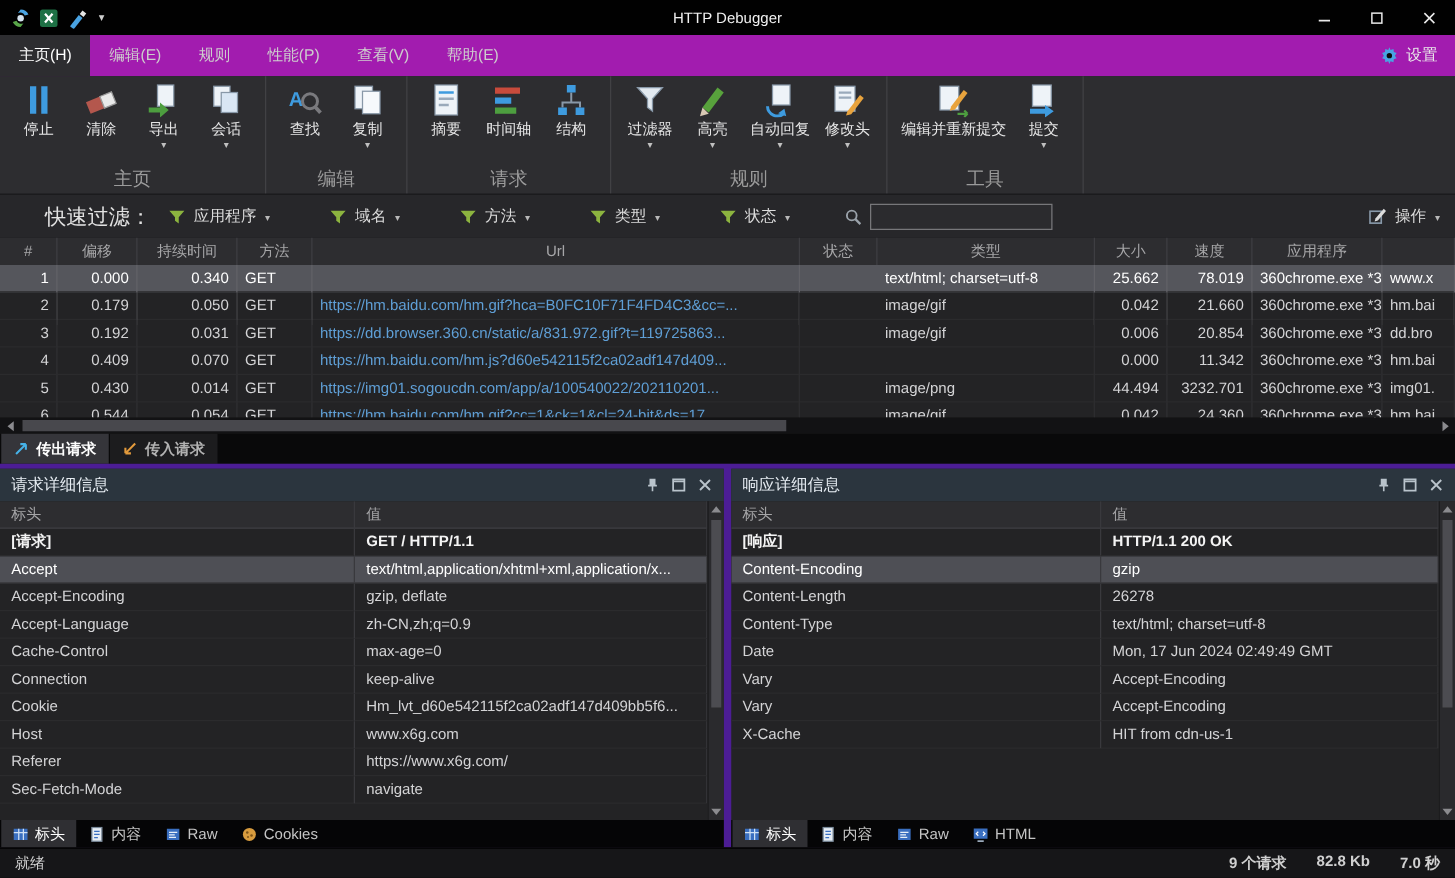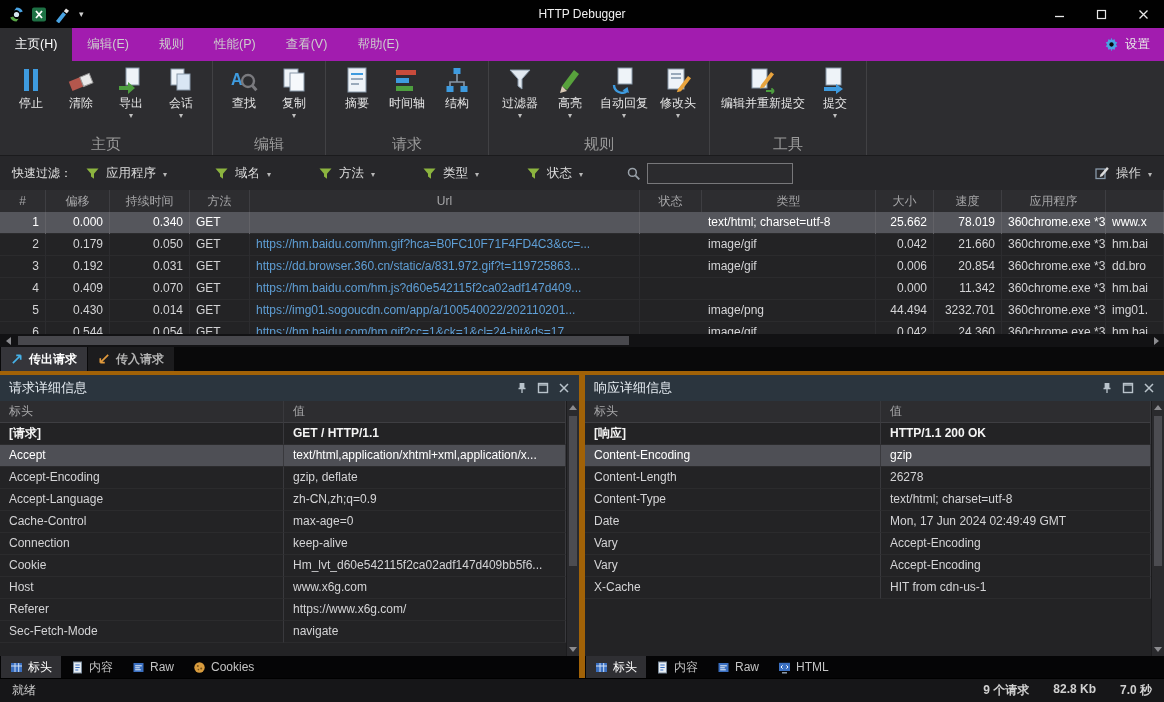--- a/index.html
+++ b/index.html
@@ -31,21 +31,21 @@
   .ribbon-group { display:flex; flex-direction:column; border-right:1px solid #414144; padding:0 2px; }
   .rg-buttons { flex:1; display:flex; align-items:stretch; padding:3px 4px 0; }
   .rbtn { min-width:50px; padding:2px 5px 0; display:flex; flex-direction:column; align-items:center; color:#e6e6e6; }
   .rico { width:28px; height:28px; display:block; margin-bottom:2px; }
   .rbtn .lbl { font-size:12px; line-height:15px; white-space:nowrap; }
   .rbtn .dd { font-size:8px; line-height:9px; height:9px; color:#c0c0c0; }
   .rg-label { flex:0 0 20px; text-align:center; font-size:15px; color:#9b9b9b; line-height:18px; }
 
   
   .filterbar { flex:0 0 35px; background:#27272a; border-top:1px solid #1b1b1d; display:flex; align-items:center; padding:0 12px; }
-  .fb-label { font-size:12px; color:#e2e2e2; white-space:nowrap; }
+  .fb-label { font-size:17px; color:#e2e2e2; white-space:nowrap;margin-left:24px; }
   .filters { display:flex; gap:48px; margin-left:14px; }
   .filter-chip { display:flex; align-items:center; gap:7px; font-size:12.5px; color:#dcdcdc; white-space:nowrap; }
   .f-ic { width:13px; height:13px; display:block; }
   .chip-dd { font-size:8px; color:#b8b8b8; padding-top:2px; }
   .searchbox { display:flex; align-items:center; gap:7px; margin-left:44px; }
   .s-icon { width:13px; height:13px; display:block; }
   .search-input { width:146px; height:21px; background:#2b2b2e; border:1px solid #77777a; color:#e8e8e8; font-size:12px; padding:0 5px; outline:none; font-family:inherit; }
   .action { margin-left:auto; display:flex; align-items:center; gap:7px; font-size:12.5px; color:#dcdcdc; white-space:nowrap; }
   .a-icon { width:14px; height:14px; display:block; }
 
@@ -74,21 +74,21 @@
   .tri-up { border-left:4px solid transparent; border-right:4px solid transparent; border-bottom:5px solid #8b8b8f; }
   .tri-down { border-left:4px solid transparent; border-right:4px solid transparent; border-top:5px solid #8b8b8f; }
 
   
   .session-tabs { flex:0 0 24px; background:#09090a; display:flex; align-items:stretch; padding-left:1px; gap:1px;font-weight:bold; }
   .stab { display:flex; align-items:center; gap:6px; padding:0 10px; font-size:12px; color:#b2b2b2; background:#1c1c1e; }
   .stab.active { background:#35353a; color:#fff; }
   .st-ic { width:12px; height:12px; display:block; }
 
   
-  .panels { flex:1; min-height:0; display:flex; gap:6px; padding-top:4px; background:#a16207; }
+  .panels { flex:1; min-height:0; display:flex; gap:6px; padding-top:4px; background:#4c1d95; }
   .panel { flex:1; min-width:0; display:flex; flex-direction:column; background:#232325; }
   .panel-header { flex:0 0 26px; background:#2b353e; display:flex; align-items:center; padding:0 9px; }
   .panel-title { font-size:13px; color:#e6ecf2; }
   .ph-icons { margin-left:auto; display:flex; align-items:center; gap:9px; }
   .ph-btn { width:12px; height:12px; display:block; }
   .kv { flex:1; min-height:0; display:flex; }
   .kv-table { flex:1; min-width:0; display:flex; flex-direction:column; overflow:hidden; }
   .kv-row { display:grid; grid-template-columns:var(--keyw,280px) 1fr; height:22px; flex:0 0 22px; }
   .kv-header { background:#2d2d30; }
   .kv-header .kv-cell { color:#a6a6a8; border-bottom:1px solid #3e3e42; }

